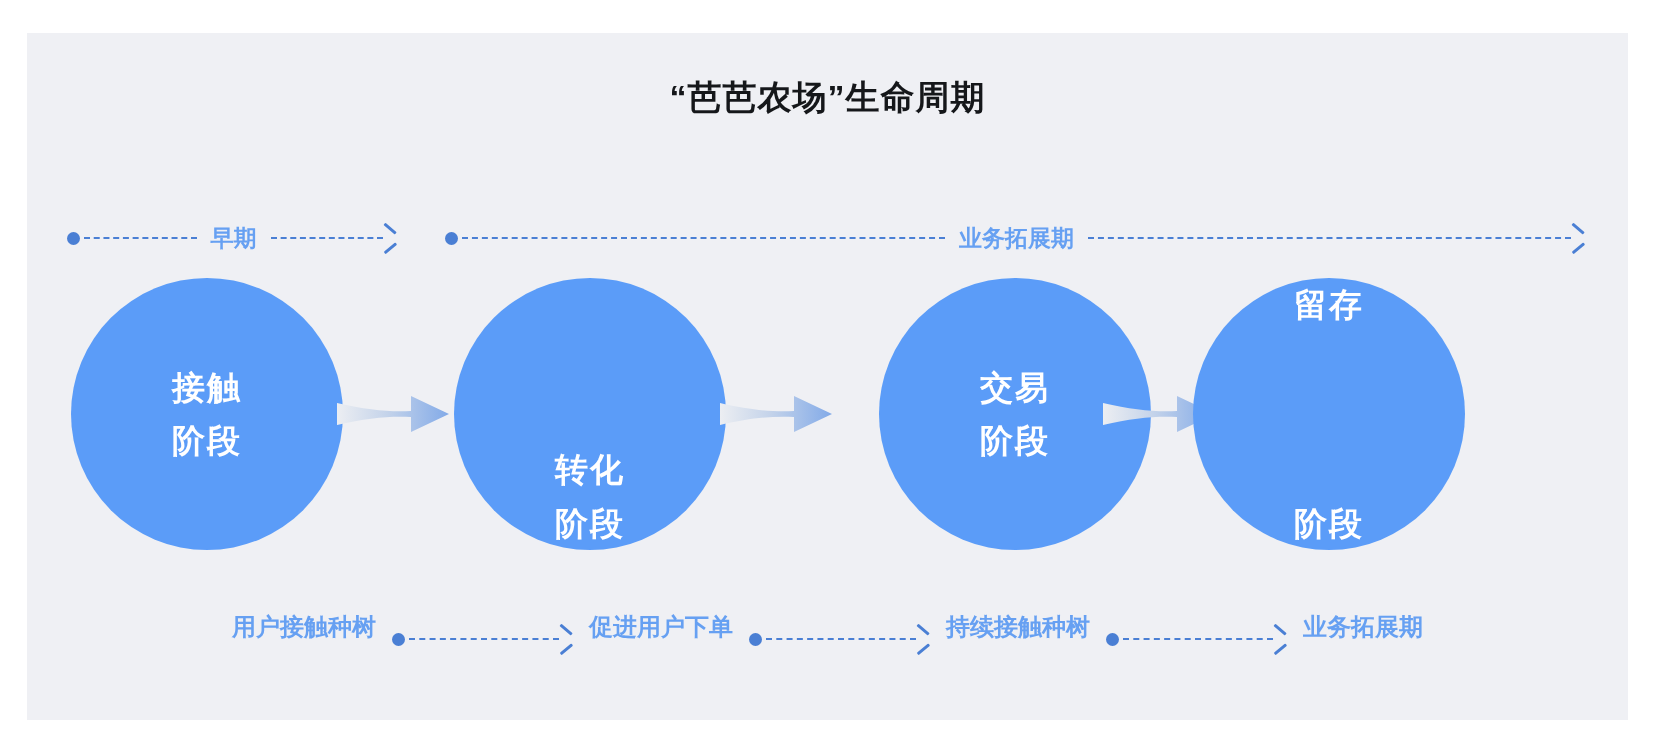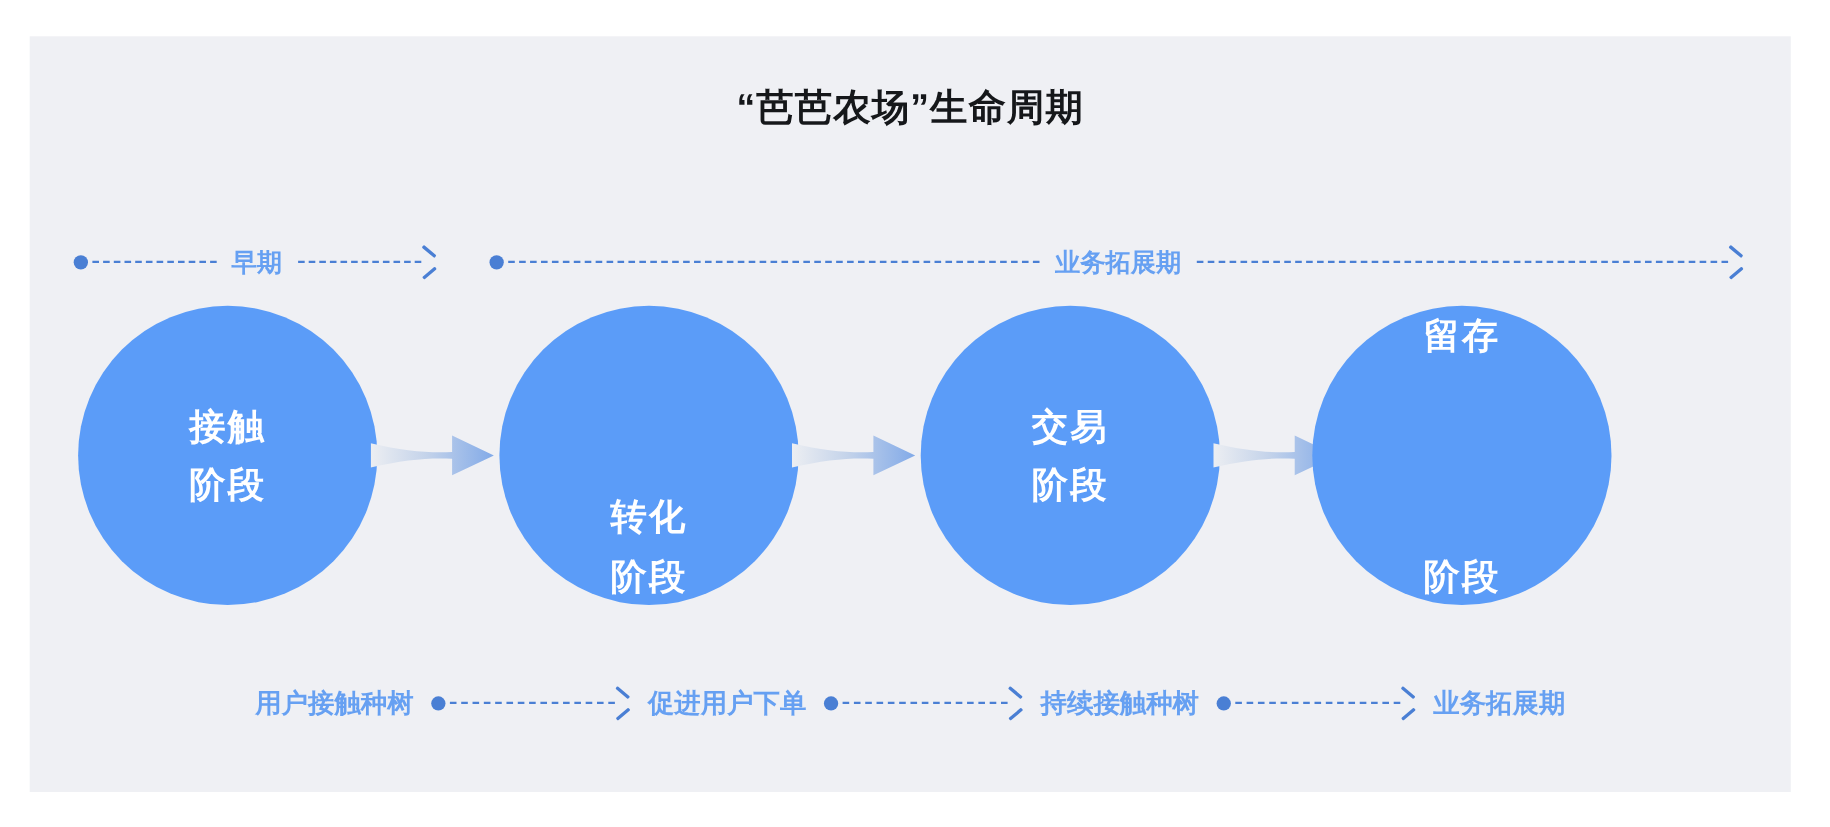--- a/index.html
+++ b/index.html
@@ -128,42 +128,41 @@
     justify-content: center;
     font-size: 33px;
     font-weight: 700;
     line-height: 1.62;
     letter-spacing: 2px;
   }
   .circle .ln { white-space: nowrap; }
 
   .c0 { left: 44px; }
   .c1 { left: 427px; justify-content: flex-end; }
-  .c2 { left: 810px; }
+  .c2 { left: 852px; }
   .c3 { left: 1166px; justify-content: space-between; }
 
   .gap-arrow {
     position: absolute;
     top: 105px;
     width: 112px;
     height: 62px;
   }
   .g0 { left: 310px; }
   .g1 { left: 693px; }
   .g2 { left: 1076px; }
 
   
   .steps {
     position: absolute;
     left: 0;
     top: 578px;
     width: 1601px;
     height: 56px;
     display: flex;
-    align-items: center;
     justify-content: center;
   }
   .step-label {
     font-size: 24px;
     font-weight: 700;
     color: #66a0f2;
     white-space: nowrap;
   }
   .step-connector {
     display: flex;

